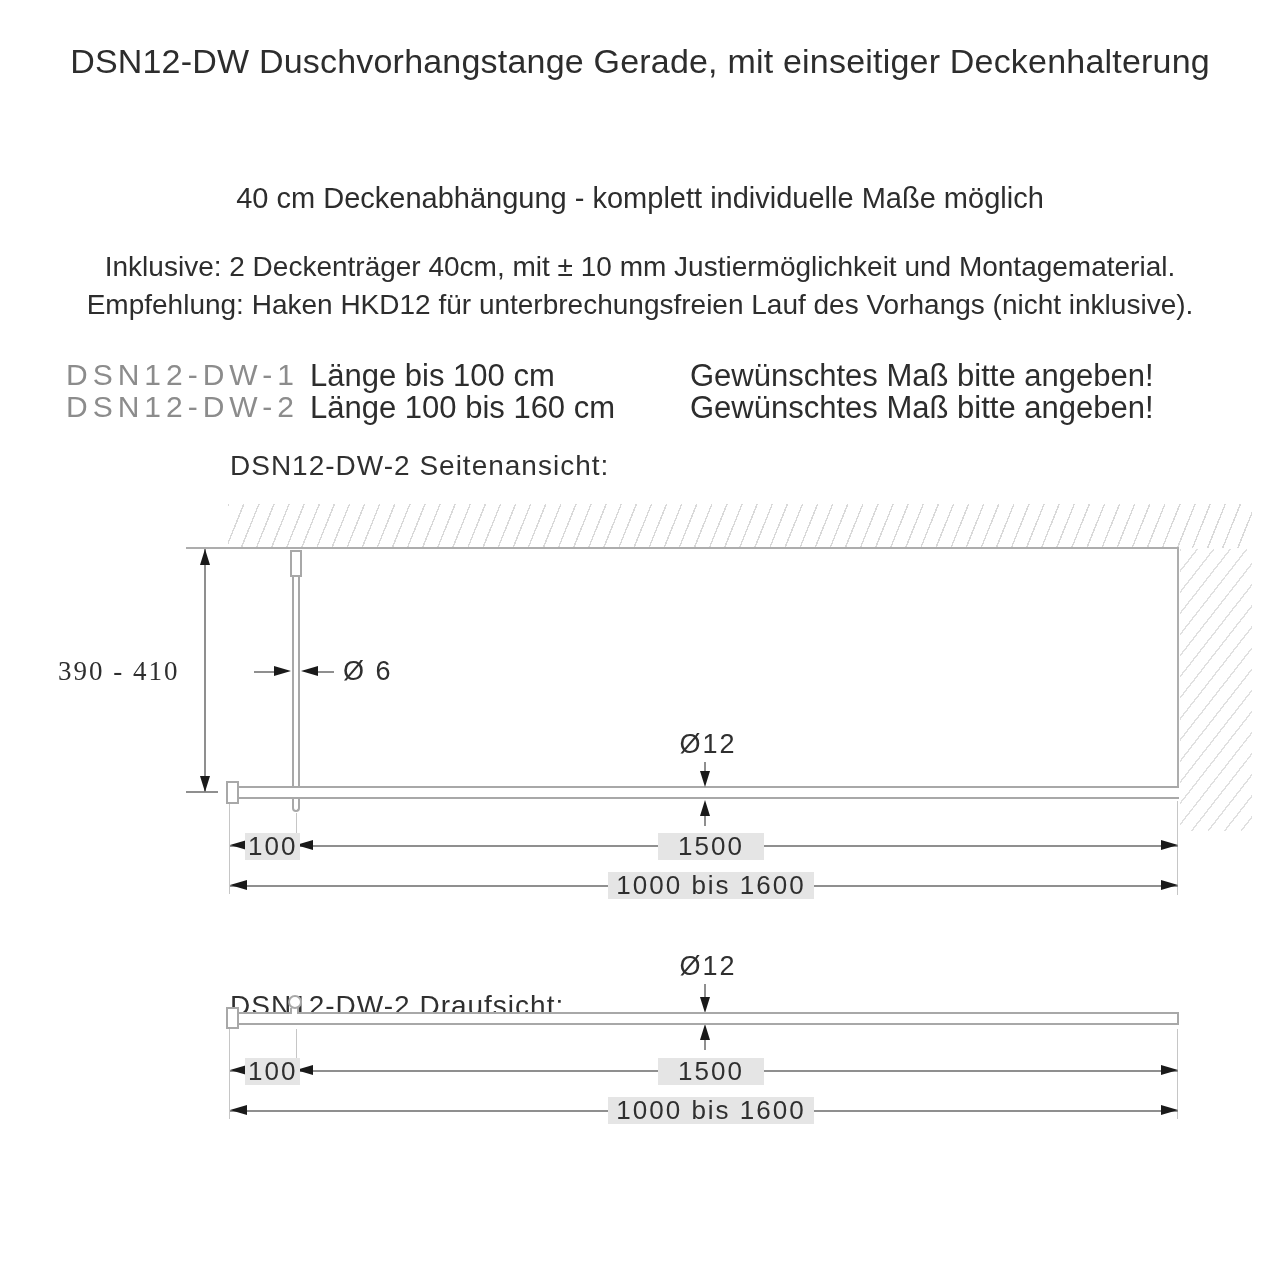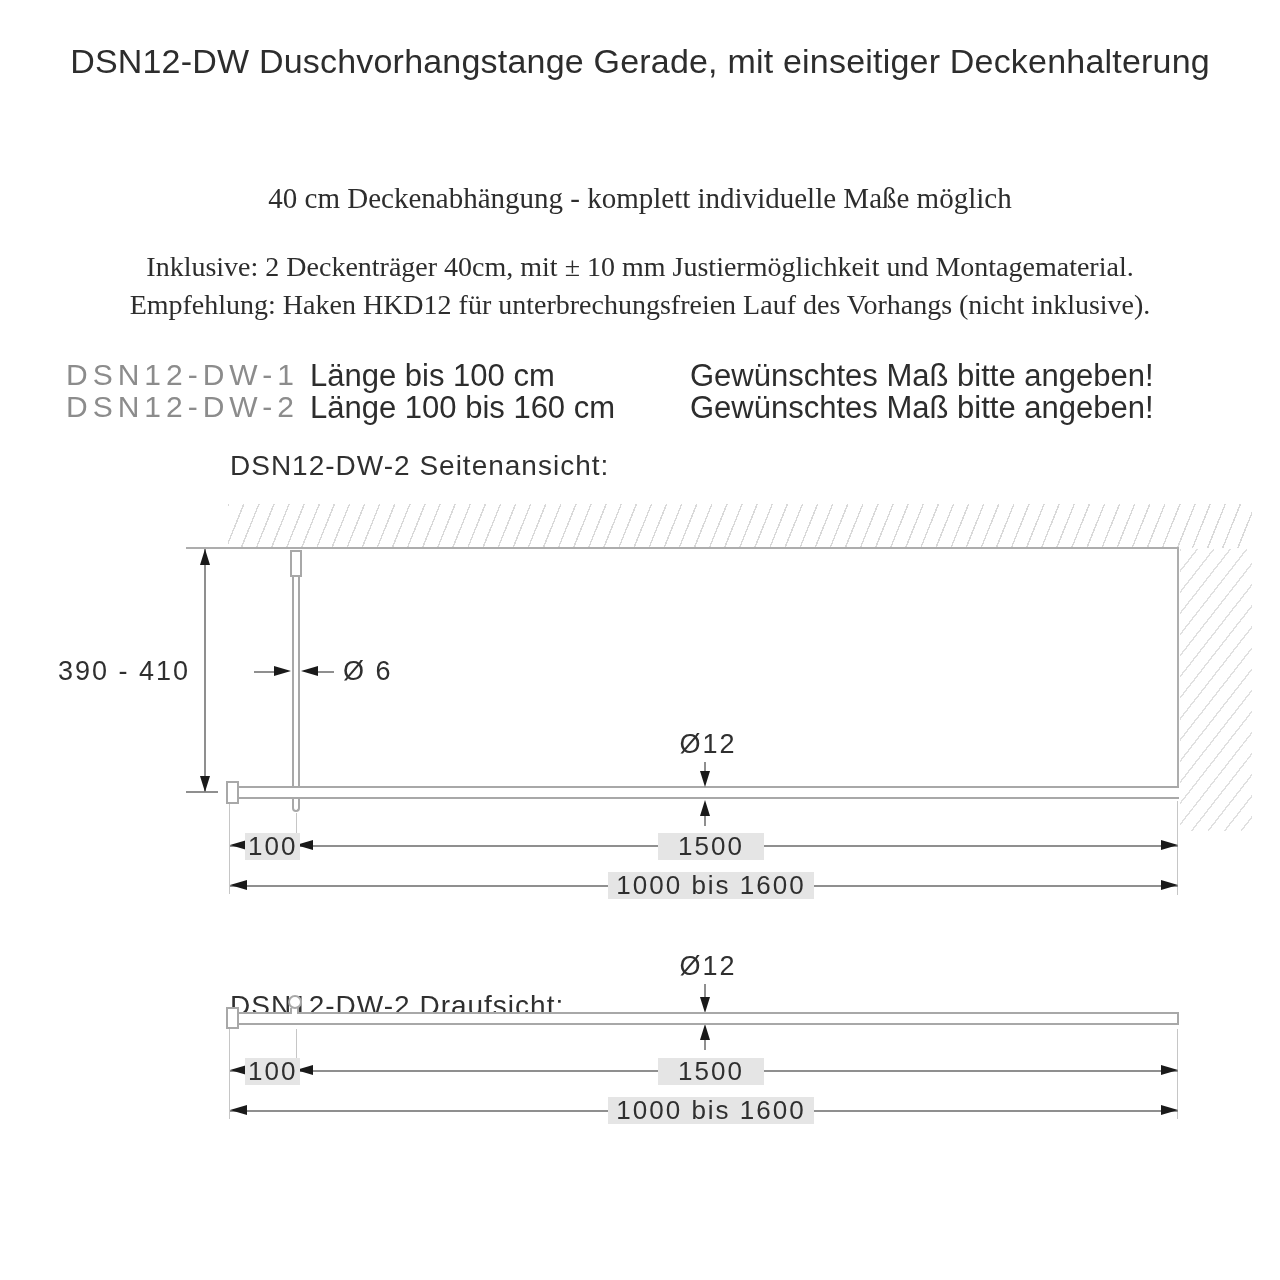--- a/index.html
+++ b/index.html
@@ -5,21 +5,21 @@
   html,body{margin:0;padding:0;background:#ffffff;}
   .canvas{
     position:relative;width:1280px;height:1280px;background:#ffffff;overflow:hidden;
     font-family:"Liberation Sans", sans-serif;color:#2d2d2d;
   }
   .abs{position:absolute;}
   .ctr{position:absolute;left:0;right:0;text-align:center;white-space:nowrap;}
   .title{font-size:34px;font-weight:400;letter-spacing:0.2px;}
   .sub{font-size:28px;}
   .sub b{font-weight:700;}
-  .bodyline{font-size:28px;font-family:Liberation Serif, serif;}
+  .bodyline{font-size:28px;}
   .row{position:absolute;left:0;width:1280px;height:38px;font-size:31px;}
   .code{position:absolute;left:66px;top:0;color:#8c8c8c;font-size:30px;letter-spacing:5px;white-space:nowrap;}
   .rlen{position:absolute;left:310px;top:0;white-space:nowrap;}
   .rnote{position:absolute;left:690px;top:0;white-space:nowrap;}
   .seclabel{font-size:28px;letter-spacing:1px;color:#303030;white-space:nowrap;}
   .dimtxt{font-size:26px;letter-spacing:2px;line-height:27px;color:#2f2f2f;background:#e5e5e5;padding:0 3px;white-space:nowrap;}
   .hatch-ceil{background:repeating-linear-gradient(112deg,#d9d9d9 0 1.4px,transparent 1.4px 14px);}
   .hatch-wall{background:repeating-linear-gradient(128deg,#e0e0e0 0 1.4px,transparent 1.4px 13px);}
   .gline{background:#adadad;}
   .dline{background:#8f8f8f;}
@@ -69,21 +69,21 @@
   <div class="abs stroke" style="left:292px;top:799px;width:8px;height:13px;border-left:2px solid #a8a8a8;border-right:2px solid #a8a8a8;border-bottom:2px solid #a8a8a8;border-radius:0 0 4px 4px;"></div>
 
   <div class="abs stroke" style="left:228px;top:786px;width:951px;height:13px;border-top:2px solid #a8a8a8;border-bottom:2px solid #a8a8a8;"></div>
   <div class="abs stroke" style="left:226px;top:781px;width:13px;height:23px;border:2px solid #a8a8a8;"></div>
 
   <div class="abs gline" style="left:186px;top:547px;width:42px;height:2px;"></div>
   <div class="abs dline" style="left:186px;top:791px;width:32px;height:2px;"></div>
   <div class="abs dline" style="left:204px;top:549px;width:2px;height:243px;"></div>
   <div class="arr arr-u" style="left:200px;top:549px;"></div>
   <div class="arr arr-d" style="left:200px;top:776px;"></div>
-  <div class="abs dimtxt" style="left:55px;top:658px;font-size:27px;background:transparent;">390 - 410</div>
+  <div class="abs dimtxt" style="left:55px;top:658px;font-size:27px;background:transparent;font-family:Liberation Serif, serif;">390 - 410</div>
 
   <div class="abs dline" style="left:254px;top:671px;width:24px;height:2px;"></div>
   <div class="arr arr-r" style="left:274px;top:666px;"></div>
   <div class="arr arr-l" style="left:301px;top:666px;"></div>
   <div class="abs dline" style="left:318px;top:671px;width:16px;height:2px;"></div>
   <div class="abs dimtxt" style="left:340px;top:658px;font-size:27px;background:transparent;">Ø 6</div>
 
   <div class="ctr dimtxt" style="left:655px;right:auto;width:100px;top:731px;font-size:27px;background:transparent;">Ø12</div>
   <div class="abs dline" style="left:704px;top:762px;width:2px;height:12px;"></div>
   <div class="arr arr-d" style="left:700px;top:771px;"></div>

